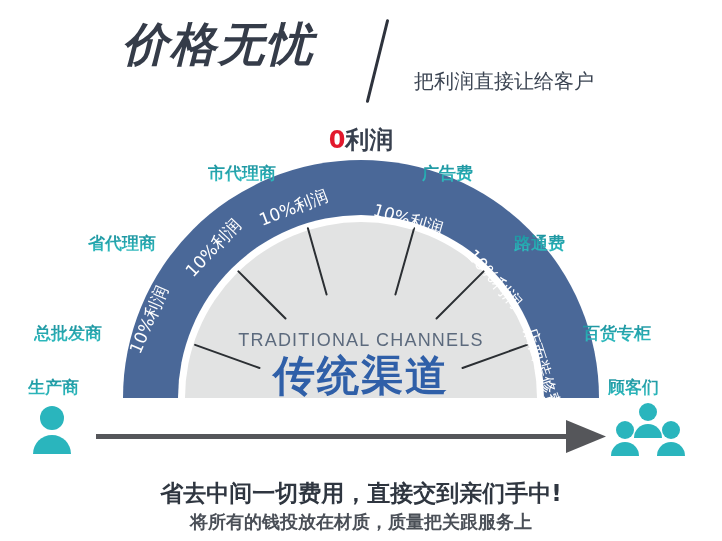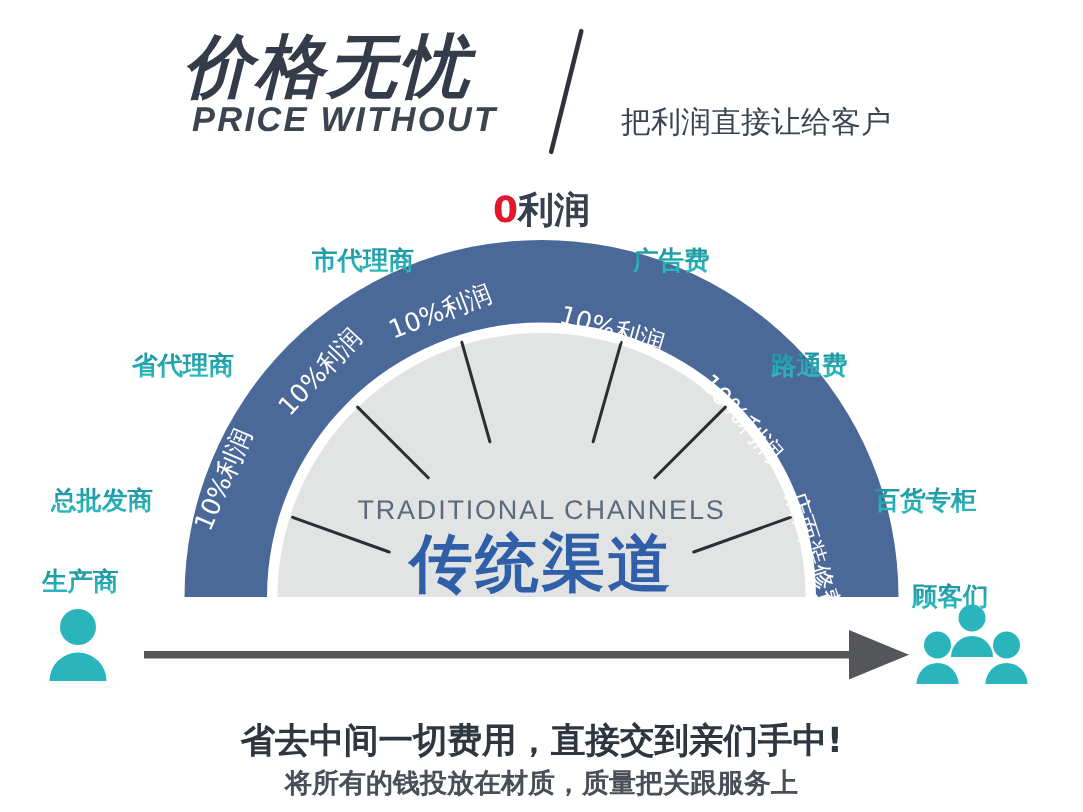--- a/index.html
+++ b/index.html
@@ -88,21 +88,20 @@
     font-family:"DejaVu Sans",sans-serif;white-space:nowrap;
   }
 </style>
 </head>
 <body>
 
 <div id="root">
 
   <div class="header">
     <div class="hl-main">价格无忧</div>
-    <div class="hl-sub">PRICE WITHOUT</div>
     <div class="slash"></div>
     <div class="hr-line2">把利润直接让给客户</div>
   </div>
 
   <div class="zero-profit">
     <span class="red">0</span><span class="dk">利润</span>
   </div>
 
   <div class="diagram">
     <svg width="722" height="280" viewBox="0 0 722 280">
@@ -144,21 +143,21 @@
       <text x="361" y="240" text-anchor="middle" fill="#2f5fa8" font-size="42" font-weight="bold" letter-spacing="2" font-family="DejaVu Sans, sans-serif">传统渠道</text>
     </svg>
 
     <div class="olab" style="left:28px;  top:226px;">生产商</div>
     <div class="olab" style="left:34px;  top:172px;">总批发商</div>
     <div class="olab" style="left:88px;  top:82px;">省代理商</div>
     <div class="olab" style="left:208px; top:12px;">市代理商</div>
     <div class="olab" style="left:422px; top:12px;">广告费</div>
     <div class="olab" style="left:514px; top:82px;">路通费</div>
     <div class="olab" style="left:583px; top:172px;font-family:Liberation Mono, monospace;">百货专柜</div>
-    <div class="olab" style="left:608px; top:236px;">顾客们</div>
+    <div class="olab" style="left:608px; top:226px;">顾客们</div>
   </div>
 
   <div class="arrowrow">
     <svg width="722" height="78" viewBox="0 0 722 78">
 
       <g fill="#2ab5bd">
         <circle cx="52" cy="20" r="12"></circle>
         <path d="M 33 56 a 19 19 0 0 1 38 0 z"></path>
       </g>
 

